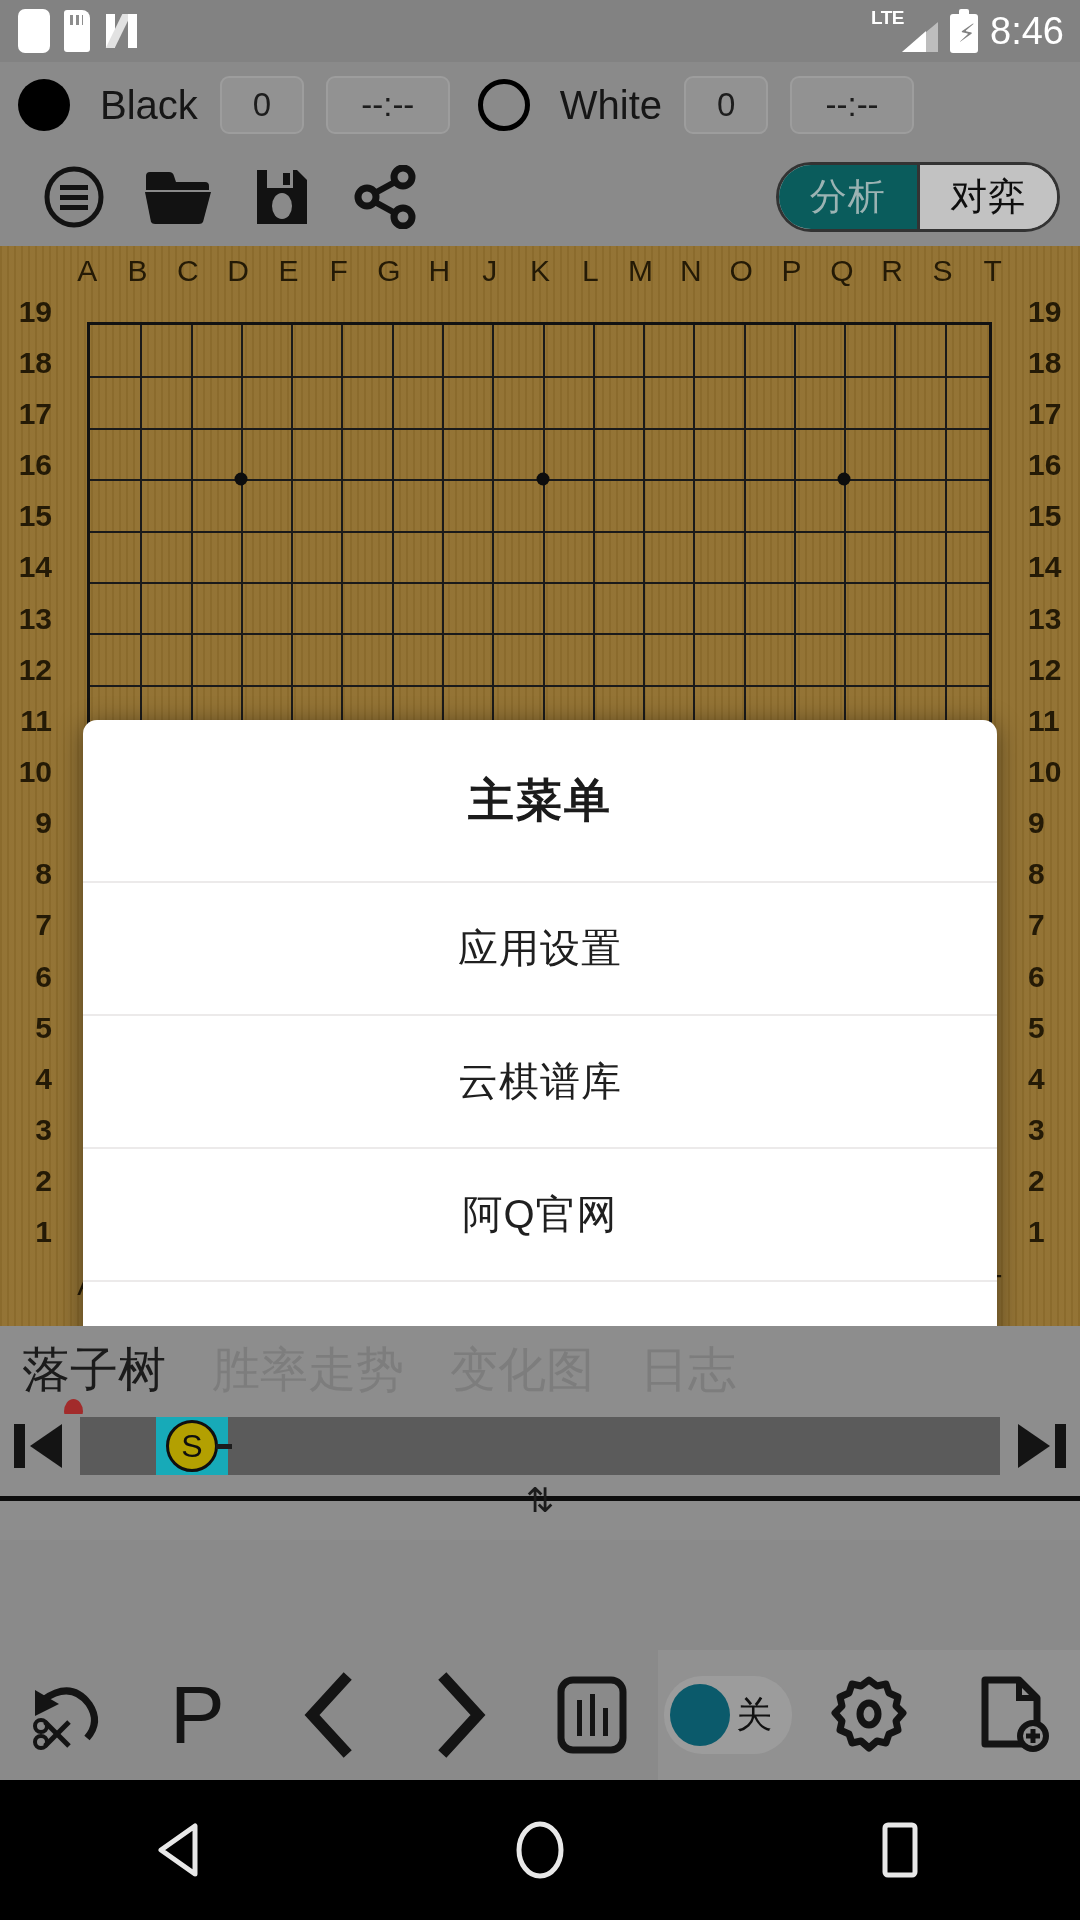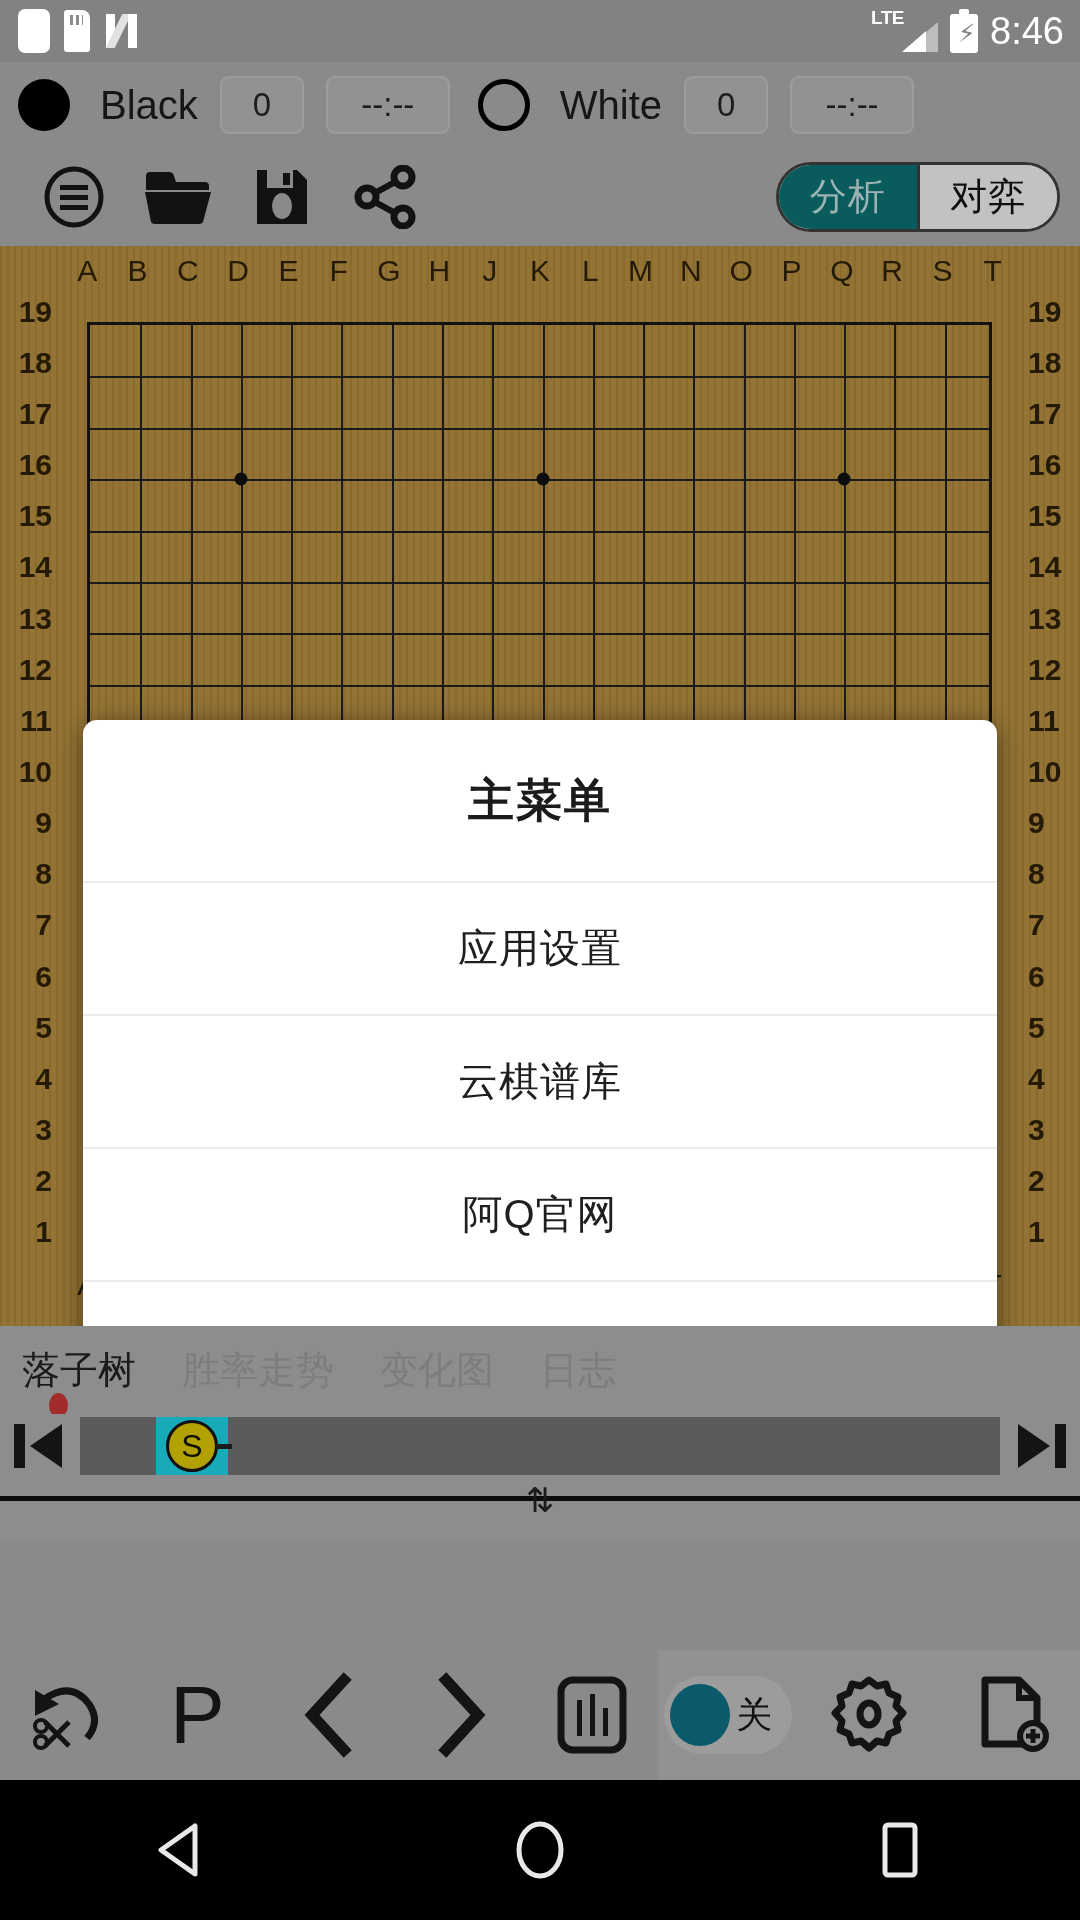--- a/index.html
+++ b/index.html
@@ -128,21 +128,21 @@
   .dlg-item {
     height: 133px; display: flex; align-items: center; justify-content: center;
     font-size: 40px; color: #1f1f1f; border-top: 2px solid #eceaea; letter-spacing: 1px;
   }
 
   
   #tabs {
     position: absolute; left: 0; top: 1326px; width: 1080px; height: 88px;
     background: #8d8d8d; display: flex; align-items: center; padding-left: 22px;
   }
-  .tab { font-size: 38px; margin-right: 46px; position: relative; color: #7d7d7d; }
+  .tab { font-size: 48px; margin-right: 46px; position: relative; color: #7d7d7d; }
   .tab.active { color: #1b1b1b; }
   .tab .dot {
     position: absolute; left: 50%; margin-left: -30px; bottom: -22px;
     width: 19px; height: 25px; border-radius: 50%; background: #a22b2b;
   }
 
   
   #sliderbar {
     position: absolute; left: 0; top: 1414px; width: 1080px; height: 64px;
     background: #8d8d8d; display: flex; align-items: center;

